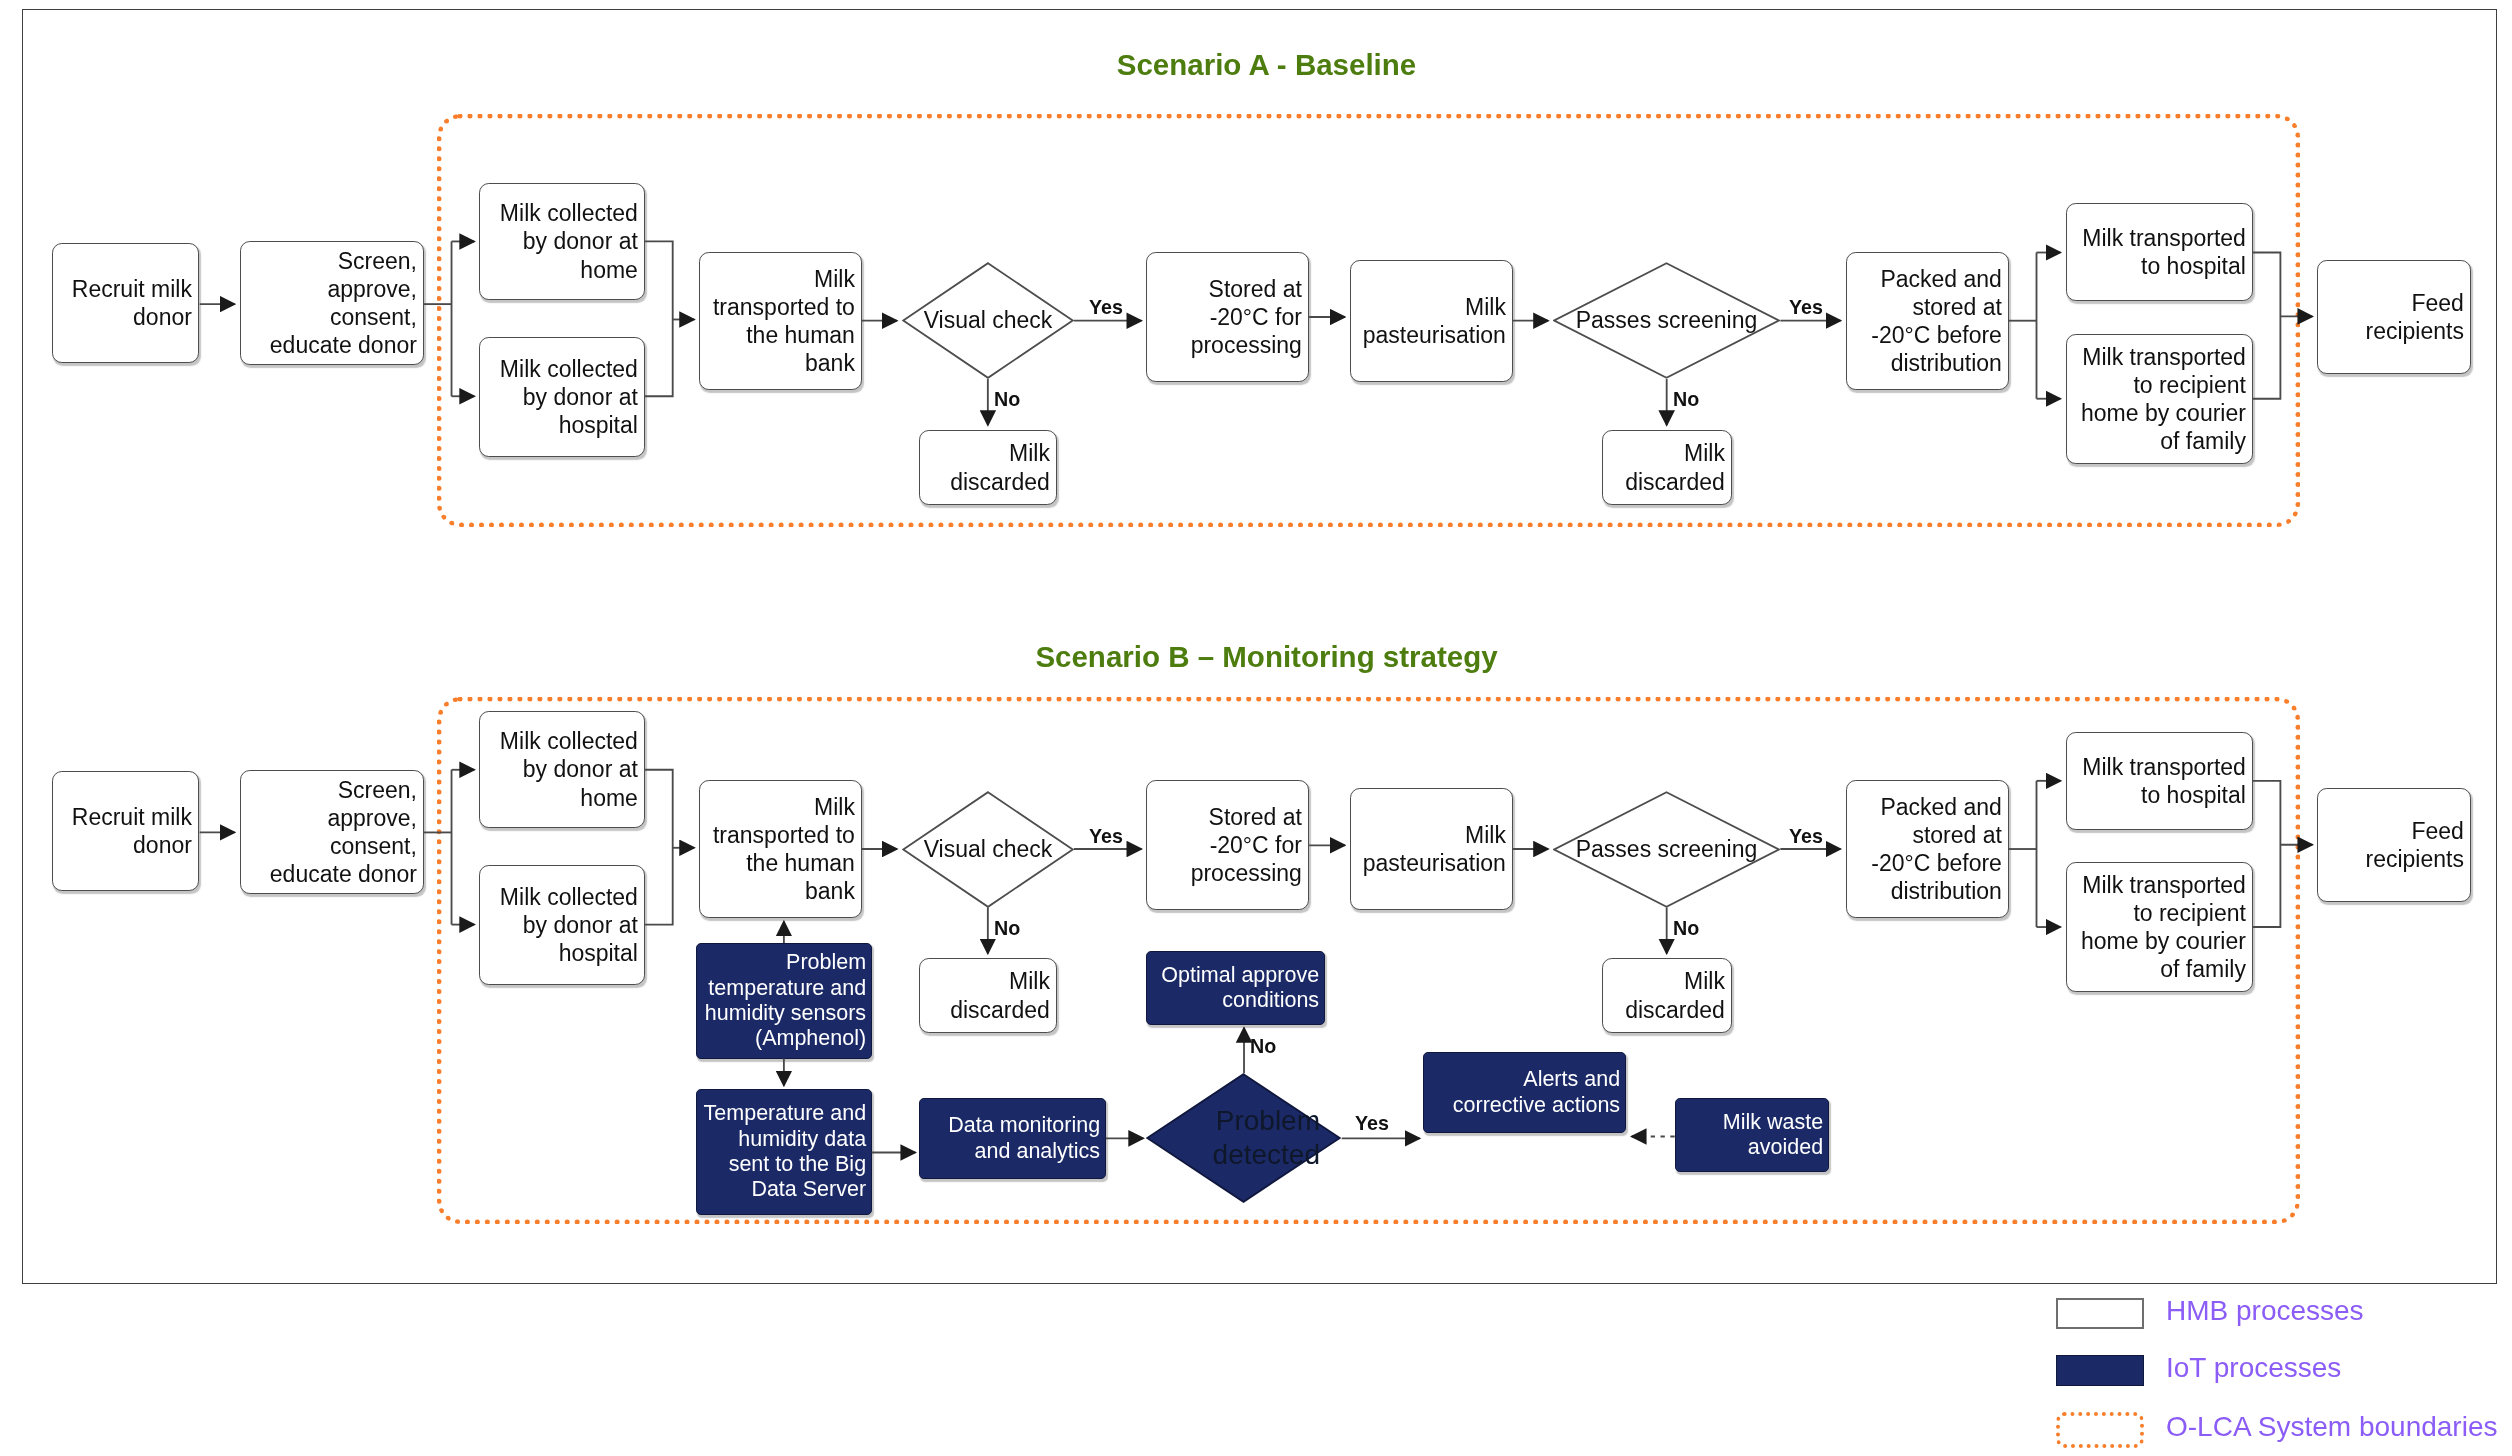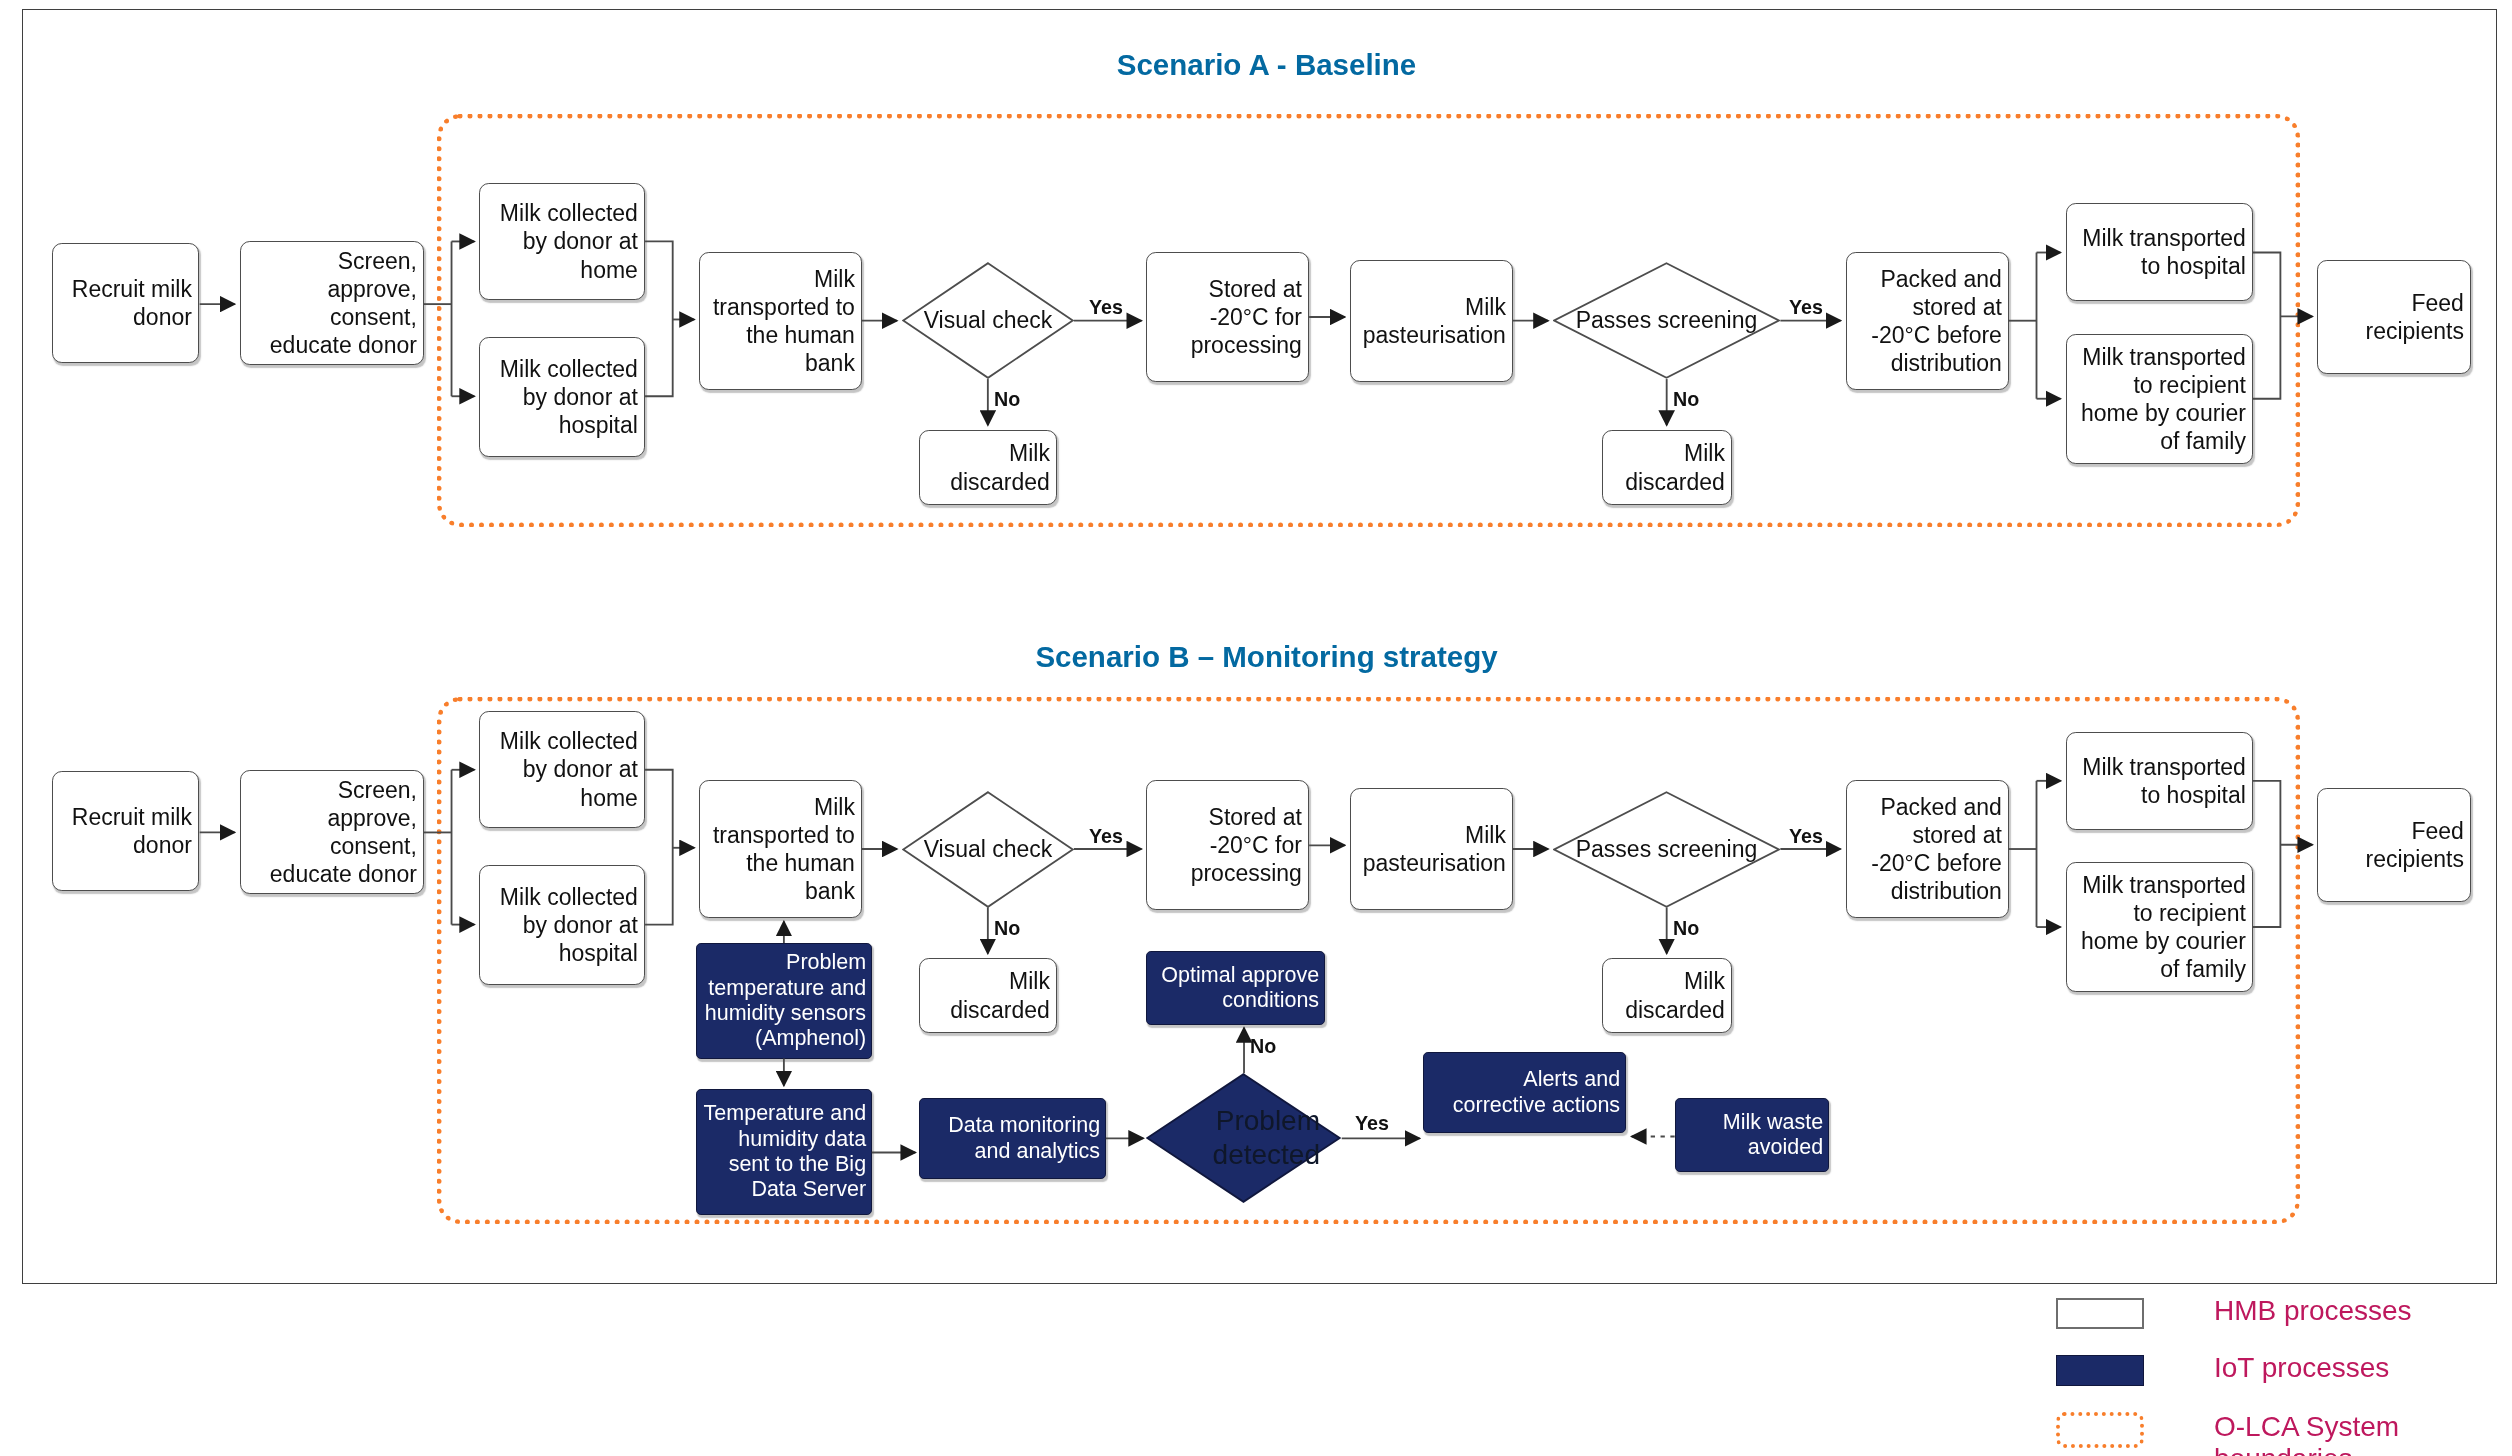--- a/index.html
+++ b/index.html
@@ -1,41 +1,41 @@
 <!DOCTYPE html>
 <html style="font-size:9.8px"><head>
 <meta charset="utf-8">
 <style>
   html,body{margin:0;padding:0;background:#ffffff;}
   body{width:2512px;height:1456px;position:relative;font-family:"Liberation Sans", sans-serif;color:#111;}
   .frame{position:absolute;left:21.5px;top:9.2px;width:2475px;height:1275px;border:1.8px solid #3f3f3f;box-sizing:border-box;}
   .boundary{position:absolute;border:5.5px dotted #f87e2b;border-radius:23px;box-sizing:border-box;}
   #boundary-a{left:437px;top:114px;width:1863px;height:413px;}
   #boundary-b{left:437px;top:697px;width:1863px;height:527px;}
-  .sc-title{position:absolute;left:437px;width:1659px;text-align:center;font-size:29.5px;font-weight:bold;color:#0369a1;}
+  .sc-title{position:absolute;left:437px;width:1659px;text-align:center;font-size:29.5px;font-weight:bold;color:#4d7c0f;}
   #title-a{top:48px;}
   #title-b{top:640px;}
   .node{position:absolute;box-sizing:border-box;display:flex;align-items:center;justify-content:center;text-align:right;}
   .hmb{background:#fff;border:1.8px solid #4d4d4d;border-radius:9.8px;box-shadow:1.8px 2.5px 1.2px rgba(125,125,125,.45);
        font-size:23px;line-height:1.22;color:#111;padding:3.7px 6.1px;}
   .iotbox{background:#1b2a67;border:1.8px solid #10173d;border-radius:4.9px;box-shadow:1.8px 2.5px 1.2px rgba(125,125,125,.45);
        color:#fff;font-size:21.5px;line-height:1.18;padding:2.5px 4.9px;}
   .diamond{background:transparent;}
   .diamond svg{position:absolute;left:0;top:0;width:100%;height:100%;}
   .diamond .dlabel{position:relative;z-index:1;font-size:23px;line-height:1.2;padding:0 21px;}
   .diamond.white polygon{fill:#ffffff;stroke:#4d4d4d;stroke-width:3;}
   .diamond.navy polygon{fill:#1b2a67;stroke:#10173d;stroke-width:3;}
   .diamond.navy .dlabel{color:#0f172a;font-size:28px;}
   .edge-label{position:absolute;font-size:19.7px;font-weight:bold;color:#111;text-align:center;}
   .connectors{position:absolute;left:0;top:0;pointer-events:none;}
   .legend-swatch{position:absolute;box-sizing:border-box;}
   #legend-swatch-hmb{left:2056px;top:1298px;width:88px;height:31px;background:#fff;border:2.5px solid #6e6e6e;}
   #legend-swatch-iot{left:2056px;top:1355px;width:88px;height:31px;background:#1b2a67;border:1.8px solid #10173d;}
   #legend-swatch-olca{left:2056px;top:1412px;width:88px;height:36px;border:4.3px dotted #f87e2b;border-radius:8.6px;}
-  .legend-label{position:absolute;left:2166px;font-size:28px;color:#be185d;margin-left:48px;}
+  .legend-label{position:absolute;left:2166px;font-size:28px;color:#8b5cf6;}
   #legend-label-hmb{top:1295px;}
   #legend-label-iot{top:1352px;}
   #legend-label-olca{top:1411px;}
 </style>
 </head>
 <body>
 
 <div class="frame"></div>
 
 <div class="sc-title" id="title-a">Scenario A - Baseline</div>

